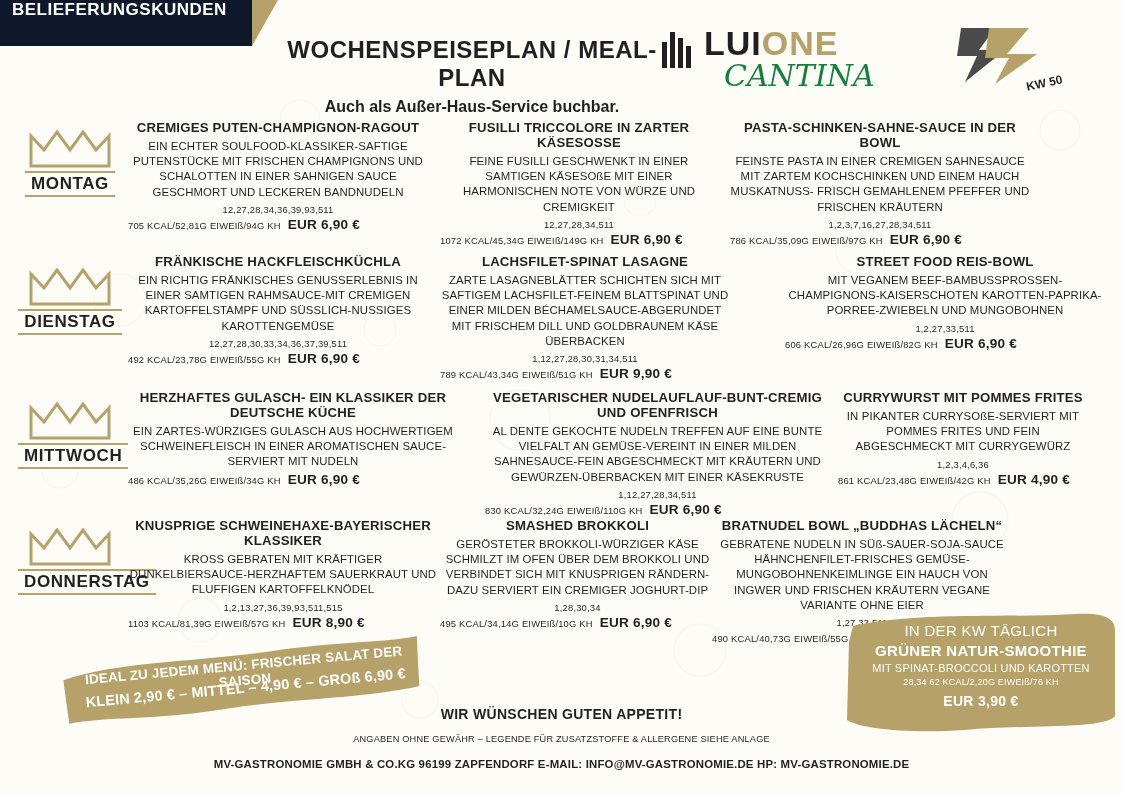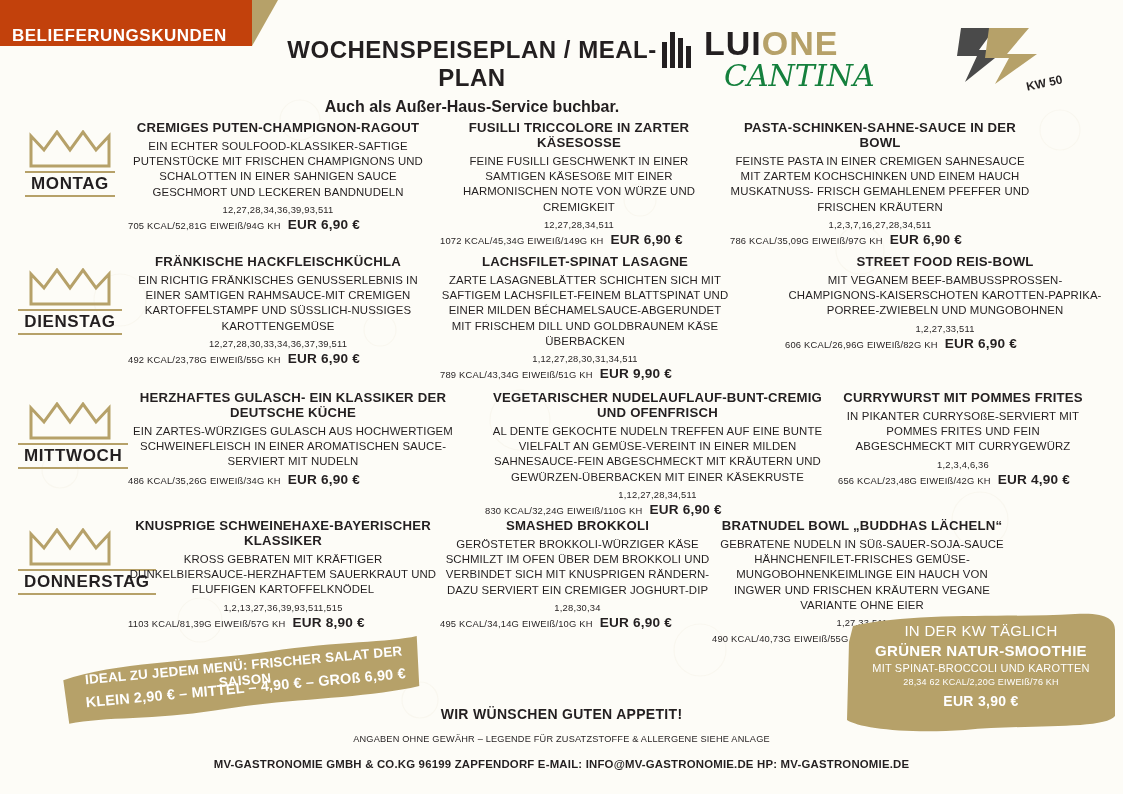--- a/index.html
+++ b/index.html
@@ -9,22 +9,22 @@
     background:#fdfcf7;
     color:#231f20;
     position:relative;
     overflow:hidden;
   }
   .page{position:relative;width:1123px;height:794px;}
 
   
   .banner{
     position:absolute;left:0;top:0;width:252px;height:46px;
-    background:#c2410c;
-    display:flex;align-items:flex-end;
+    background:#0f172a;
+    display:flex;align-items:flex-start;
   }
   .banner span{
     color:#fff;font-weight:bold;font-size:17px;letter-spacing:.5px;
     padding-left:12px;
   }
   .banner-tail{
     position:absolute;left:252px;top:0;width:0;height:0;
     border-top:46px solid #b6a169;border-right:26px solid transparent;
   }
 
@@ -291,21 +291,21 @@
         <div class="priceline">
           <span>830 KCAL/32,24G EIWEIß/110G KH</span>
           <span class="price">EUR 6,90 €</span>
         </div>
       </div>
       <div class="dish" style="left:838px;top:8px;width:250px;">
         <h3>CURRYWURST MIT POMMES FRITES</h3>
         <p class="desc">IN PIKANTER CURRYSOßE-SERVIERT MIT POMMES FRITES UND FEIN ABGESCHMECKT MIT CURRYGEWÜRZ</p>
         <div class="add">1,2,3,4,6,36</div>
         <div class="priceline">
-          <span>656 KCAL/23,48G EIWEIß/42G KH</span>
+          <span>861 KCAL/23,48G EIWEIß/42G KH</span>
           <span class="price">EUR 4,90 €</span>
         </div>
       </div>
     </div>
 
     <div class="dayrow" style="height:120px;">
       <div class="daymark" style="top:18px;">
         <svg class="crown" viewBox="0 0 86 40">
           <path d="M4 36 L4 6 L17 20 L30 2 L43 20 L56 2 L69 20 L82 6 L82 36 Z" fill="none" stroke="#b6a169" stroke-width="3"></path>
         </svg>

